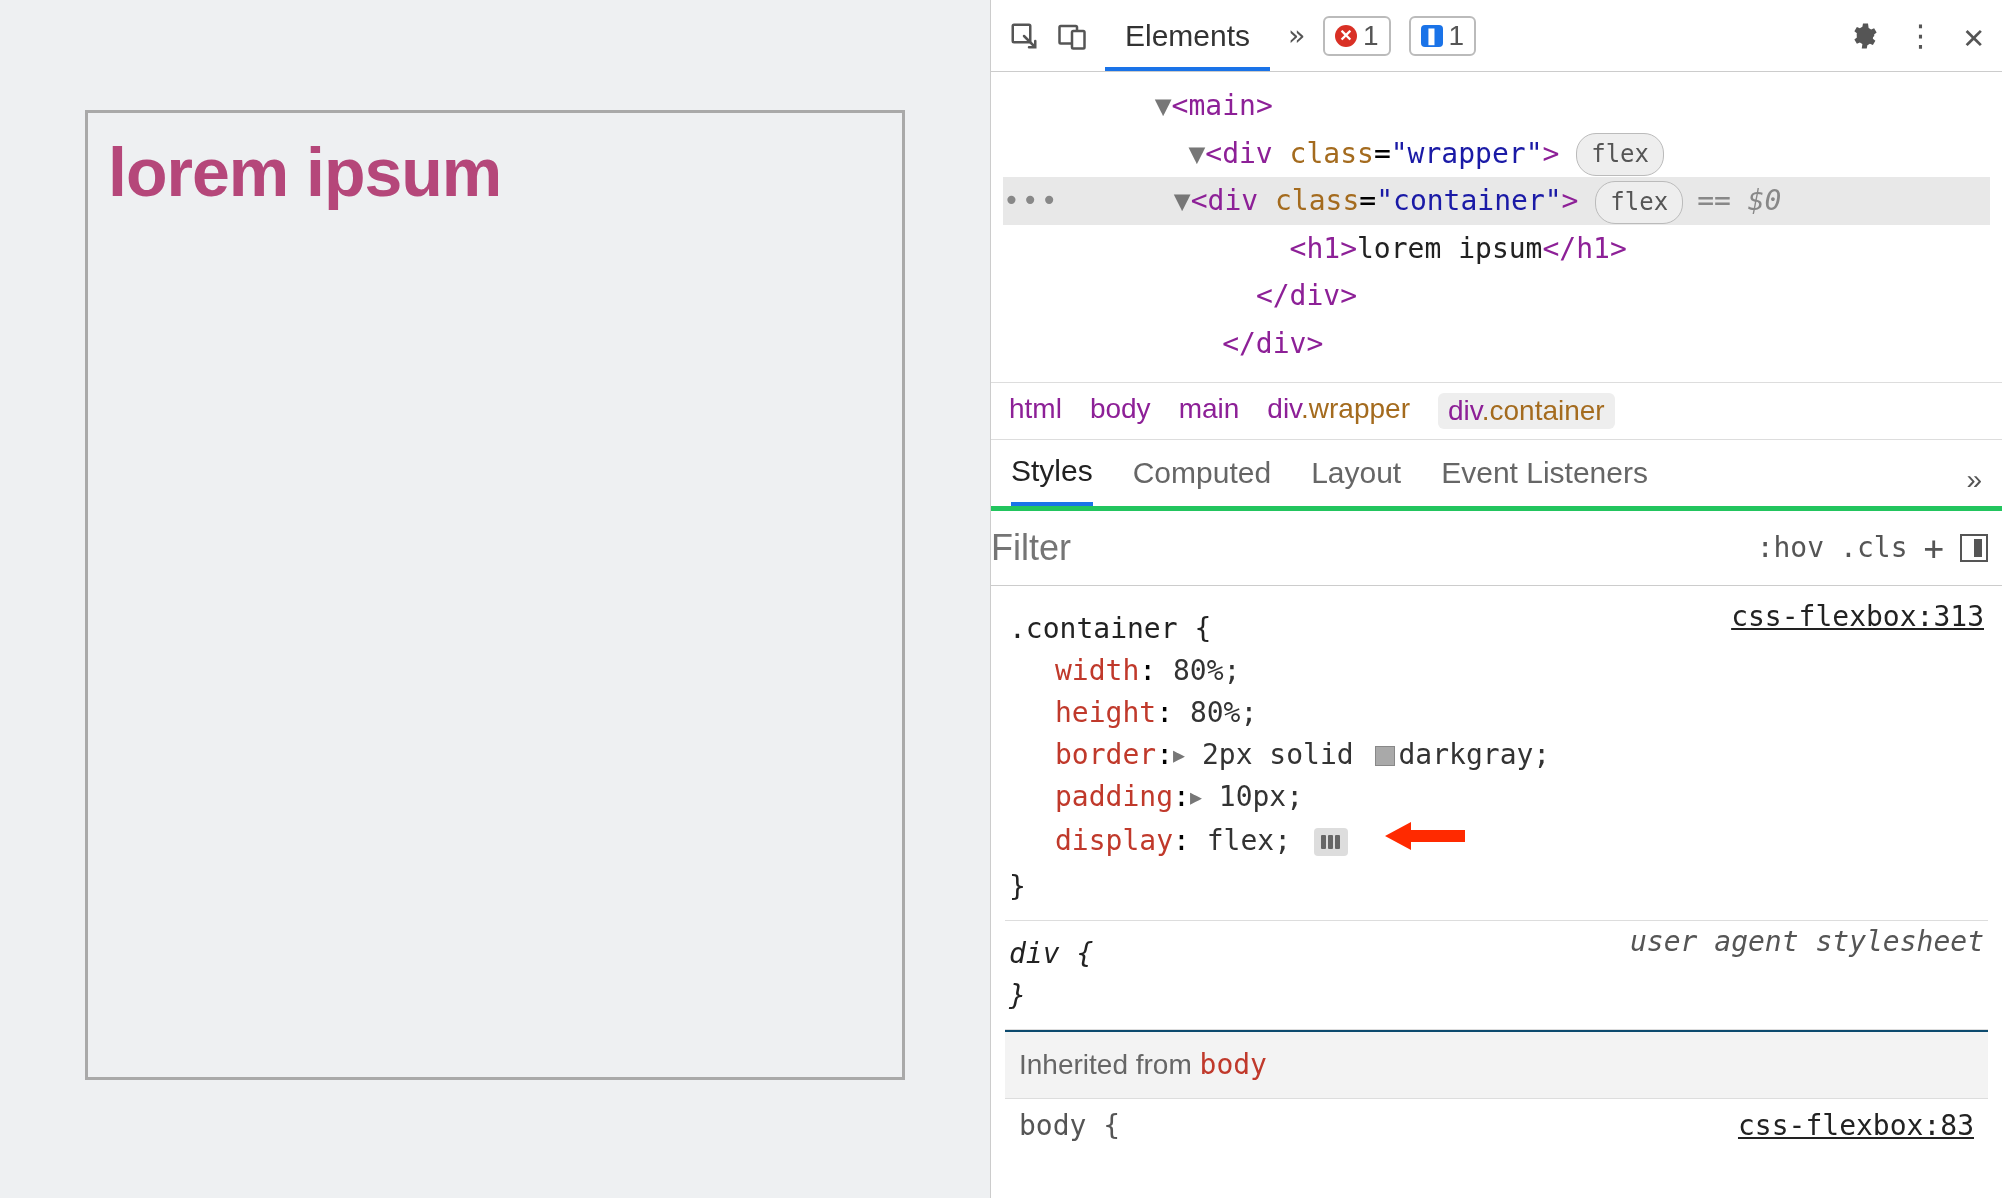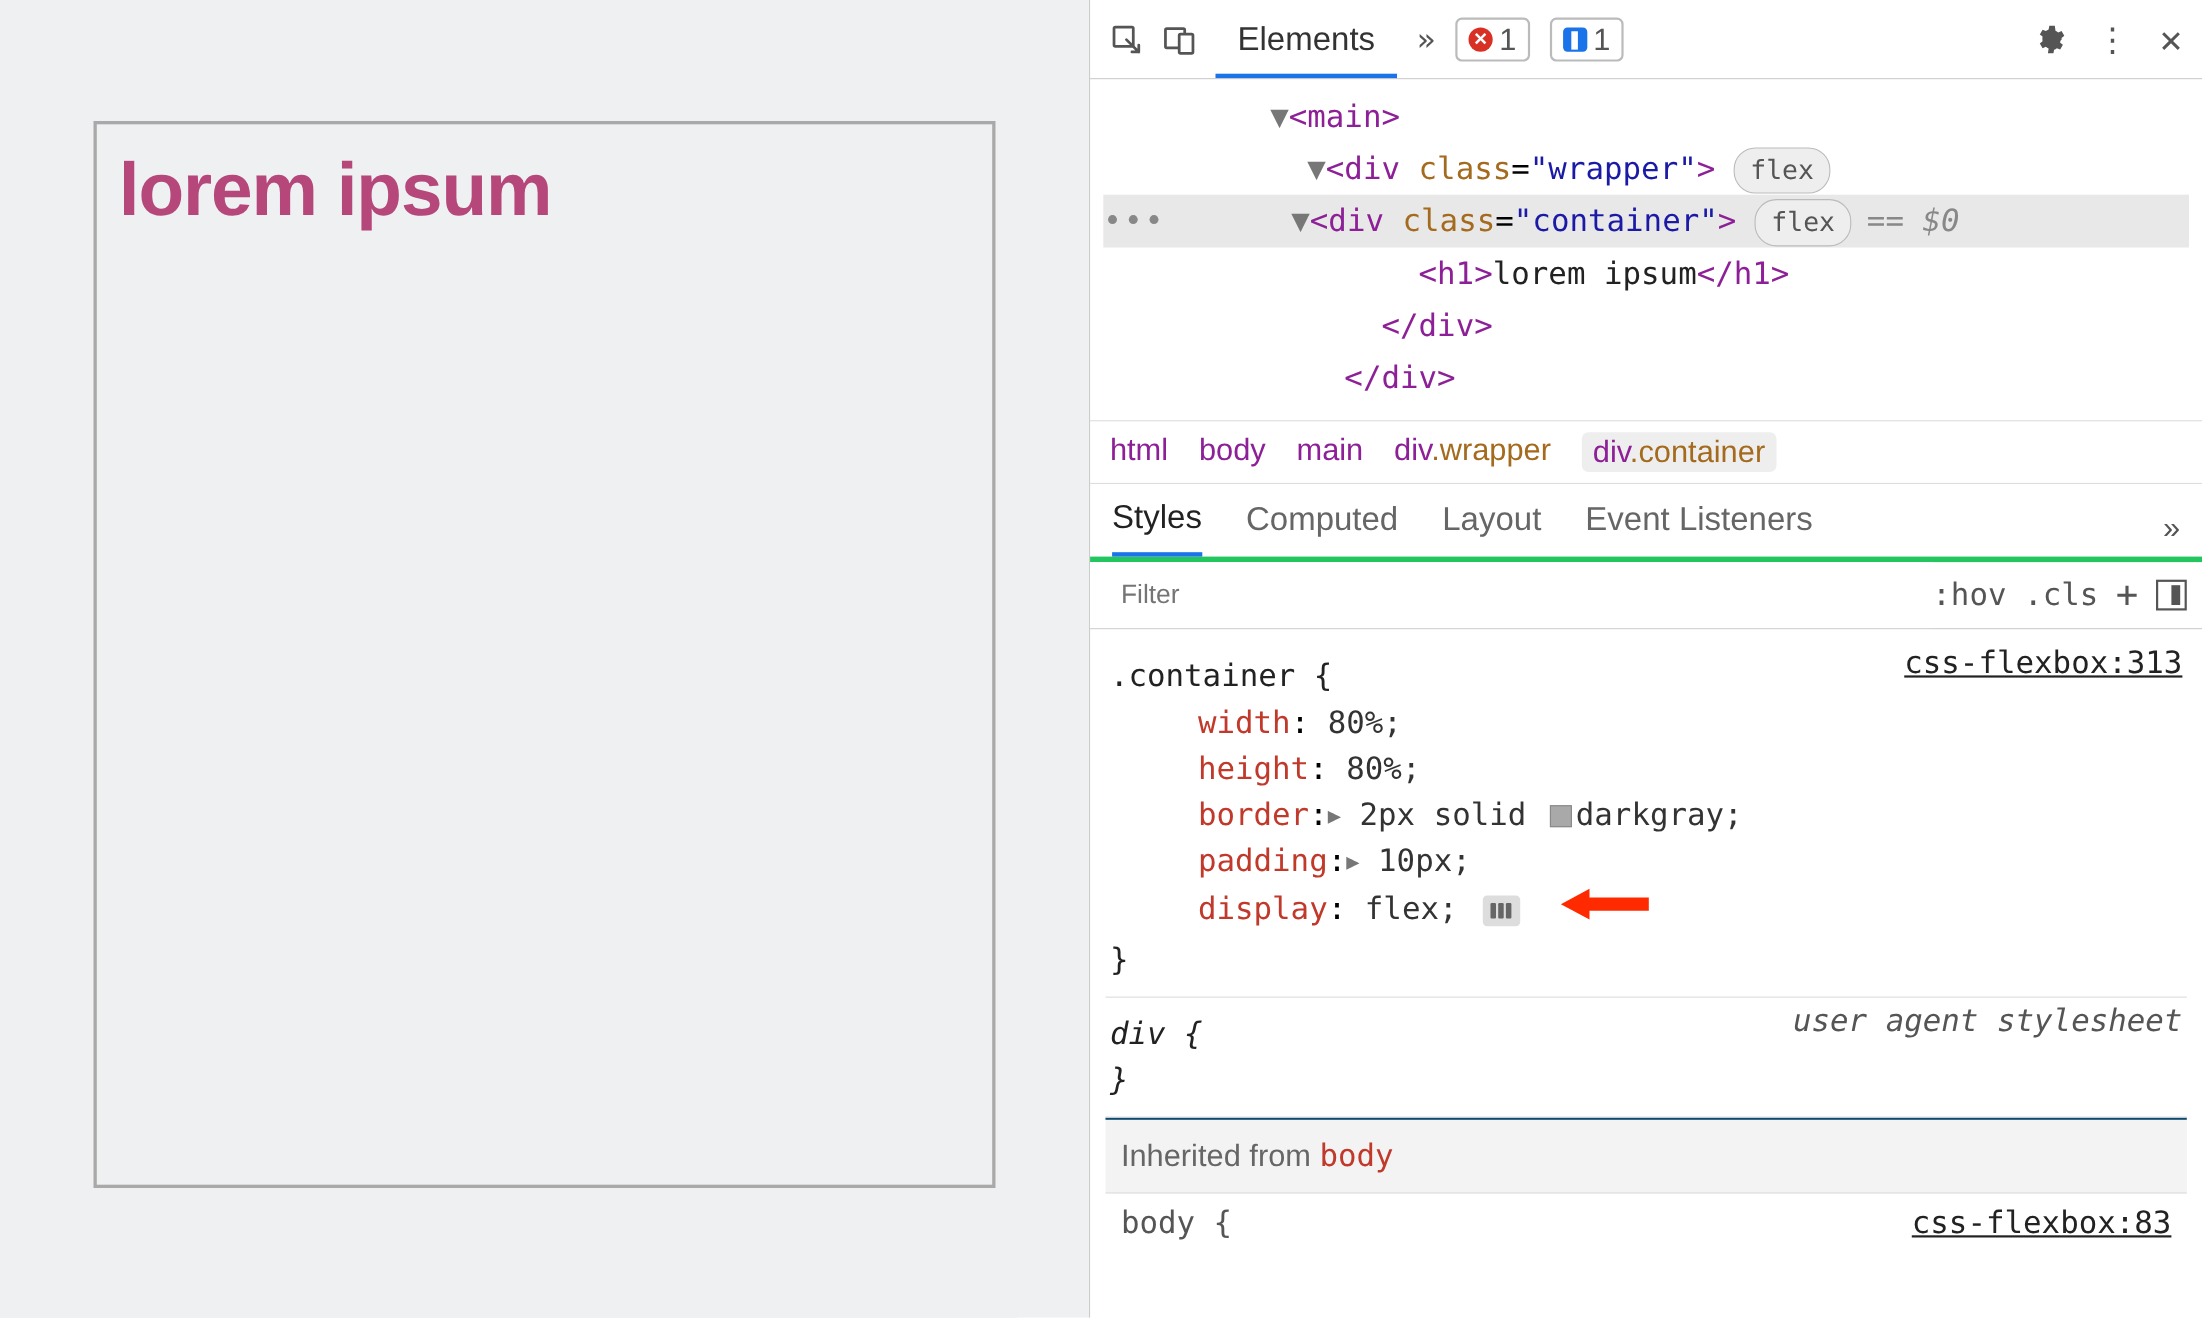--- a/index.html
+++ b/index.html
@@ -150,22 +150,22 @@
   
   .filter-row {
     display:flex;
     align-items:center;
     border-bottom: 1px solid #ccc;
     font-family: "Helvetica Neue", Arial, sans-serif;
   }
   .filter-row input {
     flex: 1;
     border: none;
-    font-size: 24px;
-    padding: 16px 28px;
+    font-size: 36px;
+    padding: 16px 0;
     outline: none;
     color:#666;
     font-family: inherit;
   }
   .filter-row .btns {
     display:flex; gap: 16px; align-items:center; padding-right: 14px;
     font-size: 28px; color:#555;
     font-family: "Menlo","Consolas",monospace;
   }
   .filter-row .plus { font-size:34px; line-height:1; }
@@ -178,21 +178,21 @@
     overflow:hidden;
     padding: 10px 14px;
     font-size: 28px;
     line-height: 1.5;
   }
   .rule { border-bottom: 1px solid #ddd; padding: 12px 4px; position:relative; }
   .rule .src { position:absolute; right:4px; top:0; color:#222; text-decoration: underline; font-family:"Menlo",monospace; }
   .rule .src.ua { text-decoration:none; font-style: italic; color:#555; }
   .sel { color:#222; }
   .decl { padding-left: 46px; }
-  .prop { color:#c0392b;margin-left:34px; }
+  .prop { color:#c0392b; }
   .val { color:#333; }
   .tri-sm { color:#777; font-size:20px; display:inline-block; transform: translateY(-2px); }
   .swatch {
     display:inline-block; width:20px; height:20px; background:#a9a9a9; border:1px solid #888; vertical-align:middle; margin:0 4px;
   }
   .flex-editor-icon {
     display:inline-flex; width:34px; height:28px; background:#ddd; border-radius:4px; vertical-align:middle; margin-left:6px;
     align-items:center; justify-content:center; color:#555; font-size:14px;
   }
   .flex-editor-icon span { width:5px; height:14px; background:#666; margin:0 1px; border-radius:1px; }

